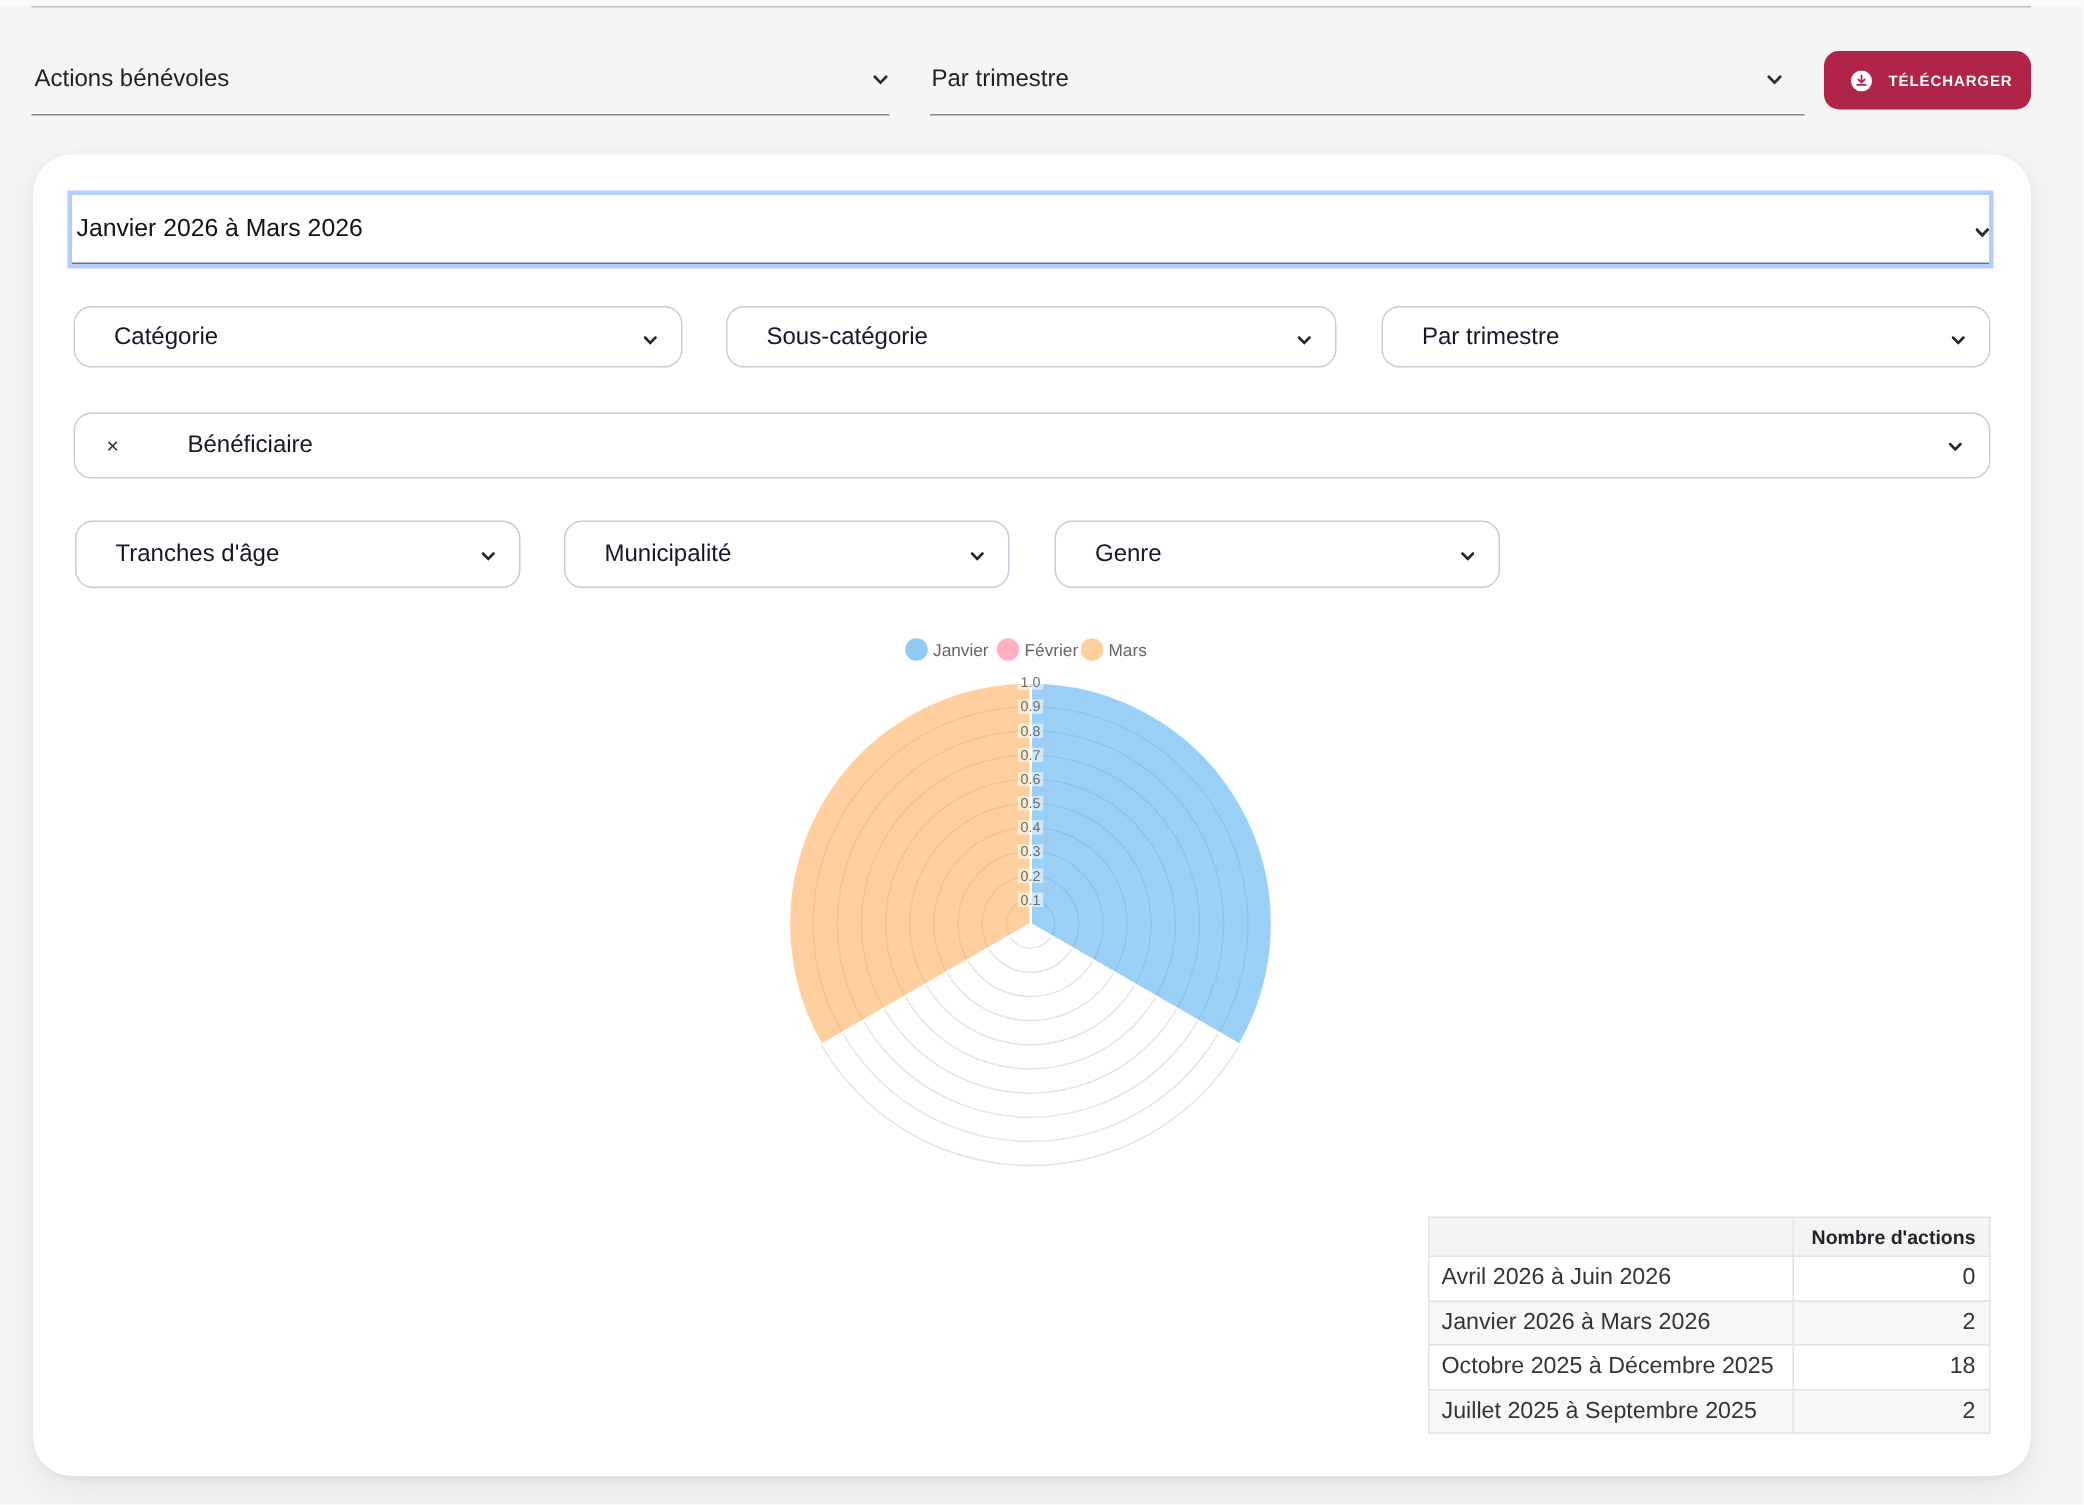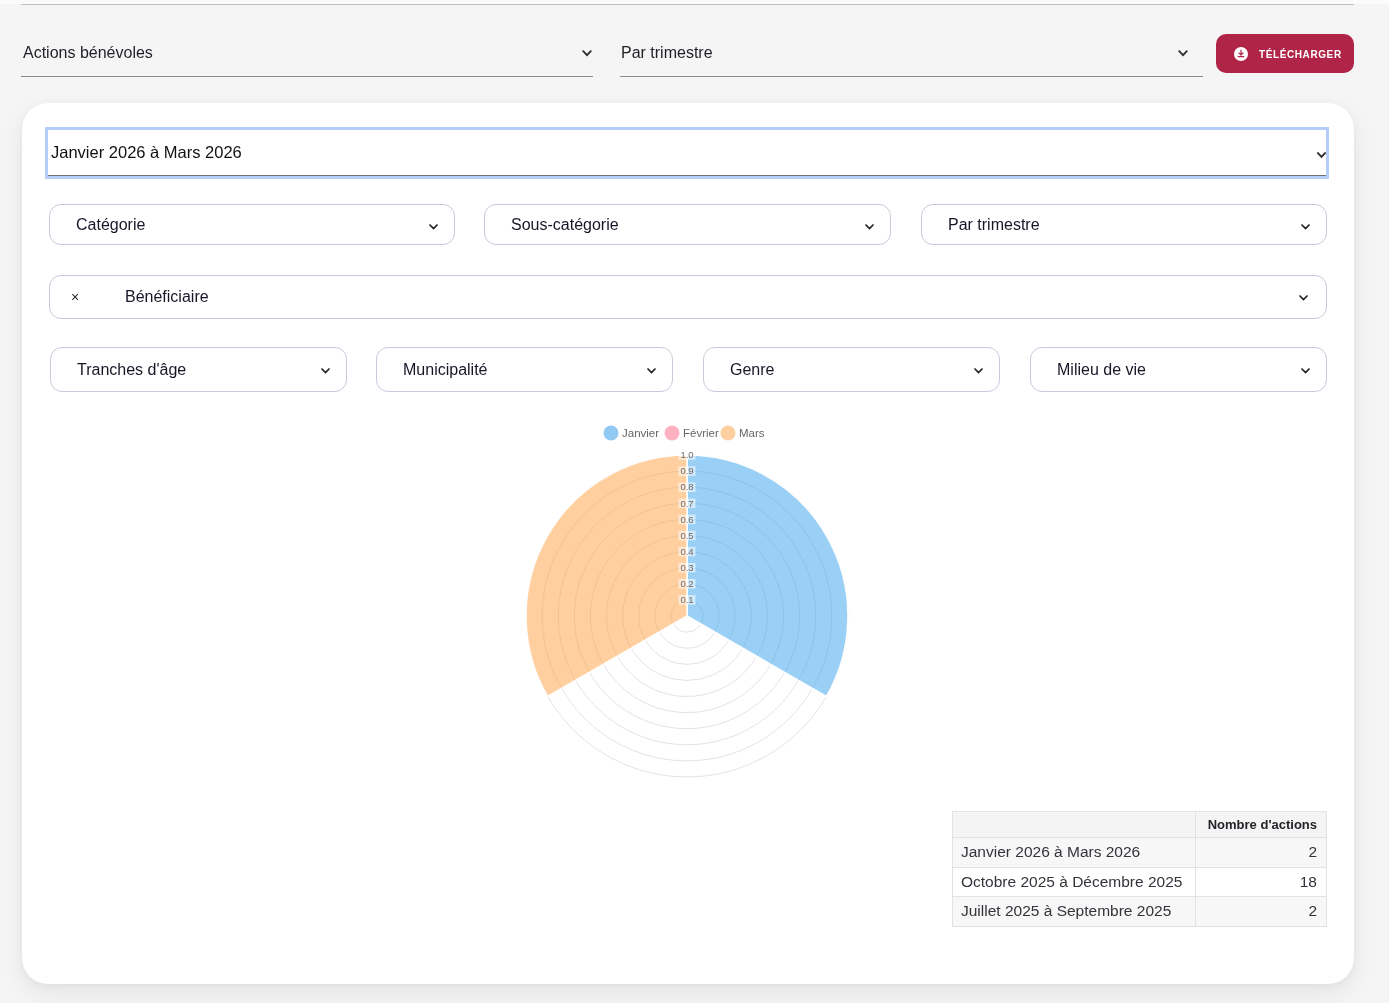--- a/index.html
+++ b/index.html
@@ -127,26 +127,20 @@
       <svg class="chev" style="right:16px; top:19.5px; left:auto;" width="9" height="6" viewBox="0 0 9 6">
         <path d="M1 1 L4.5 4.6 L8 1" fill="none" stroke="#232329" stroke-width="1.7" stroke-linecap="round"></path>
       </svg>
     </div>
     <div class="pill" style="left:681px; top:244px; width:297px; height:45px;">
       <span class="lbl">Genre</span>
       <svg class="chev" style="right:16px; top:19.5px; left:auto;" width="9" height="6" viewBox="0 0 9 6">
         <path d="M1 1 L4.5 4.6 L8 1" fill="none" stroke="#232329" stroke-width="1.7" stroke-linecap="round"></path>
       </svg>
     </div>
-    <div class="pill" style="left:1008px; top:244px; width:297px; height:45px;">
-      <span class="lbl">Milieu de vie</span>
-      <svg class="chev" style="right:16px; top:19.5px; left:auto;" width="9" height="6" viewBox="0 0 9 6">
-        <path d="M1 1 L4.5 4.6 L8 1" fill="none" stroke="#232329" stroke-width="1.7" stroke-linecap="round"></path>
-      </svg>
-    </div>
 
     <svg style="position:absolute; left:436px; top:315px;" width="460" height="372" viewBox="0 0 460 372">
 
       <g font-size="11.5" fill="#666">
         <circle cx="153" cy="15" r="7.5" fill="#92c9f3"></circle>
         <text x="164" y="19">Janvier</text>
         <circle cx="214" cy="15" r="7.5" fill="#ffb0c1"></circle>
         <text x="225" y="19">Février</text>
         <circle cx="270" cy="15" r="7.5" fill="#fecf9f"></circle>
         <text x="281" y="19">Mars</text>
@@ -212,20 +206,24 @@
       </g>
     </svg>
 
     <div class="tablewrap">
       <table class="res">
         <tbody>
           <tr>
             <th class="lab" style="background:#f4f4f5;"></th>
             <th>Nombre d'actions</th>
           </tr>
+        <tr>
+            <td class="lab">Avril 2026 à Juin 2026</td>
+            <td class="num">0</td>
+          </tr>
         <tr class="alt">
             <td class="lab">Janvier 2026 à Mars 2026</td>
             <td class="num">2</td>
           </tr>
         <tr>
             <td class="lab">Octobre 2025 à Décembre 2025</td>
             <td class="num">18</td>
           </tr>
         <tr class="alt">
             <td class="lab">Juillet 2025 à Septembre 2025</td>

